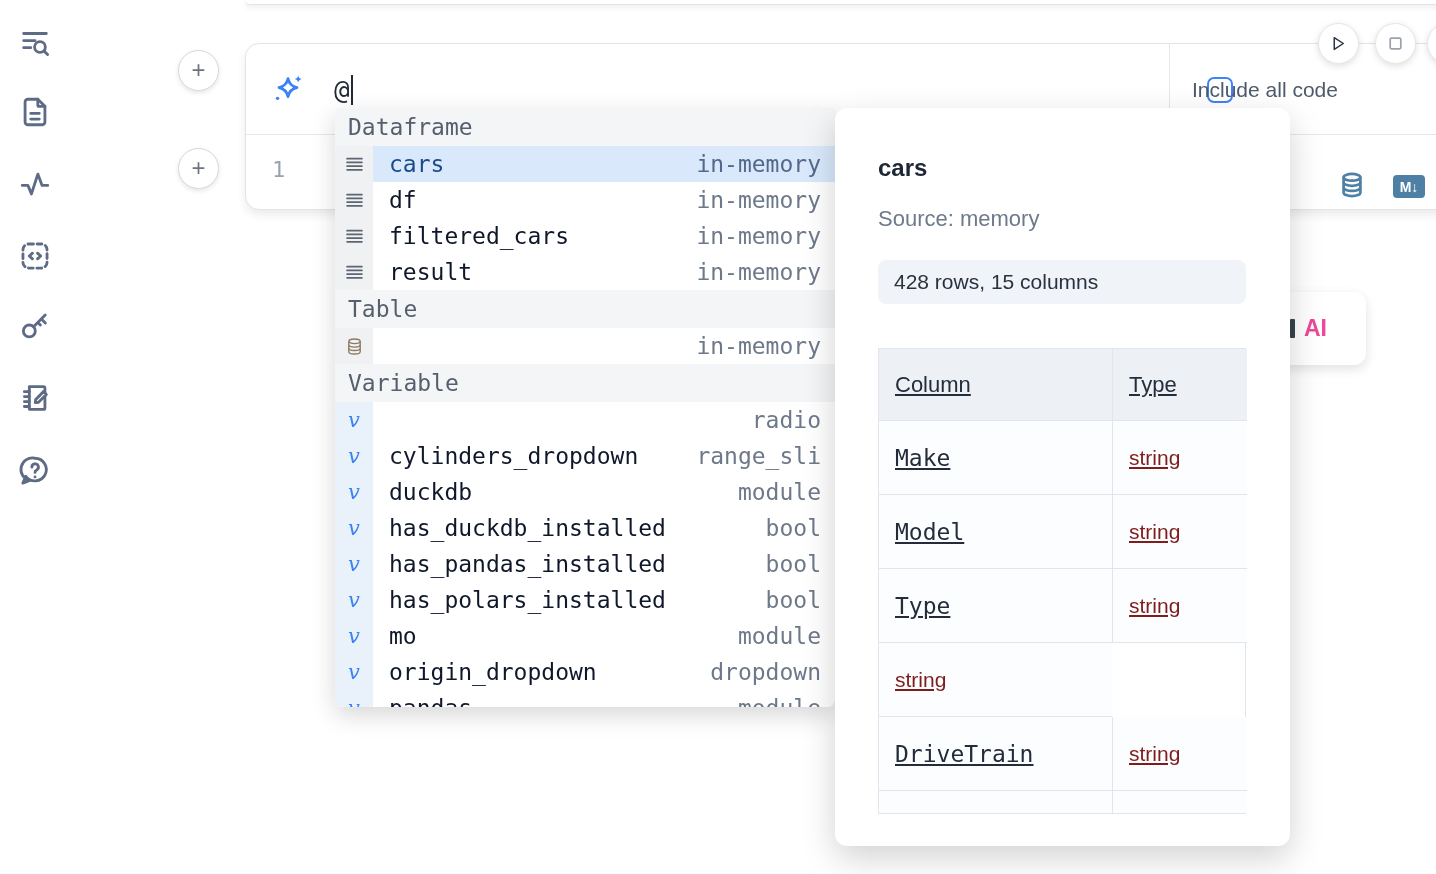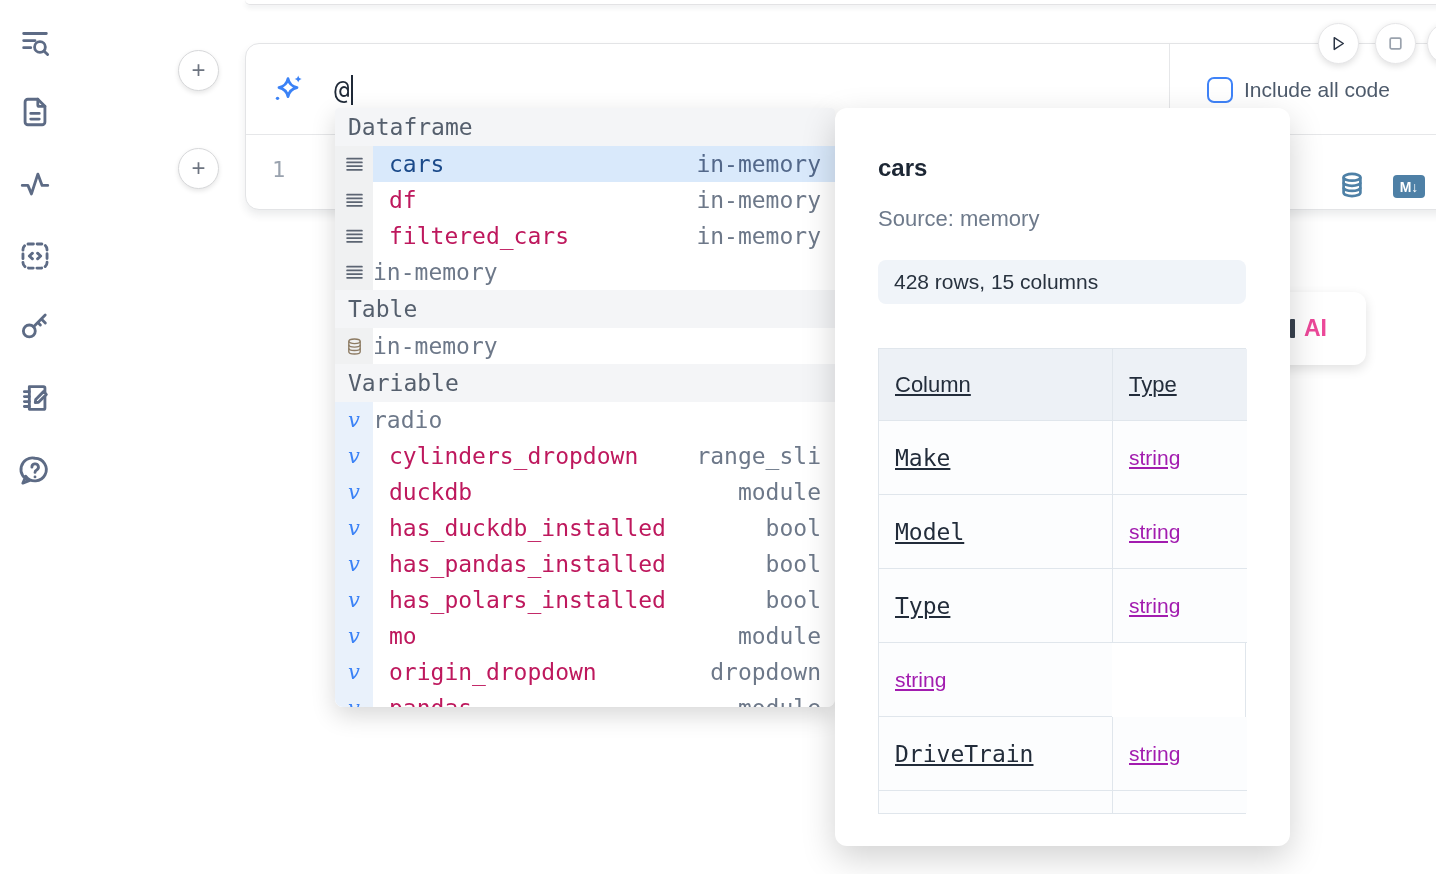--- a/index.html
+++ b/index.html
@@ -27,21 +27,21 @@
     background:#fff; border:1px solid #e3e4e6; border-radius:14px 0 0 14px;
     box-shadow:0 5px 9px rgba(31,41,55,.09); z-index:2; }
   .ai-row { position:relative; height:91px; border-bottom:1px solid #e6e7e9; }
   .sparkle { position:absolute; left:25px; top:28px; width:34px; height:34px; }
   .prompt-line { position:absolute; left:88px; top:0; height:91px; display:flex; align-items:center; }
   .prompt-text { font-size:26px; color:#1f2937; }
   .caret { width:2px; height:30px; background:#1f2937; margin-left:1px; }
   .v-divider { position:absolute; left:923px; top:0; width:1px; height:91px; background:#e6e7e9; }
   .checkbox { position:absolute; left:961px; top:33px; width:26px; height:26px;
     border:2px solid #3f83f8; border-radius:7px; background:#fff; cursor:pointer; }
-  .include-label { position:absolute; left:998px; top:0; line-height:91px;
+  .include-label { position:absolute; left:946px; top:0; line-height:91px;
     font-size:21px; color:#4d5a6b; white-space:nowrap; }
   .code-row { position:relative; height:74px; }
   .line-number { position:absolute; left:26px; top:0; line-height:70px; font-size:22px; color:#99a2ae; }
   .celltype-db { position:absolute; left:1092px; top:36px; width:28px; height:28px; cursor:pointer; }
   .celltype-db svg { width:28px; height:28px; stroke:#4e80a6; stroke-width:2.3; fill:none; }
   .celltype-md { position:absolute; left:1147px; top:40px; width:32px; height:23px;
     background:#4e80a6; border-radius:4px; color:#fff; font-weight:bold; font-size:14px;
     display:flex; align-items:center; justify-content:center; cursor:pointer; letter-spacing:0; }
 
   
@@ -56,23 +56,23 @@
     overflow:hidden; z-index:20; }
   .ac-header { height:38px; line-height:38px; background:#f4f5f7; color:#555f6d;
     font-size:23px; padding-left:13px; }
   .ac-row { height:36px; display:grid; grid-template-columns:38px 1fr auto;
     align-items:center; padding-right:14px; cursor:pointer; background:#fff; }
   .ac-row.sel { background:#d9e9fb; }
   .ac-row.clipped { height:17px; overflow:hidden; }
   .ac-row.clipped .ac-gutter, .ac-row.clipped .ac-name, .ac-row.clipped .ac-type { height:36px; line-height:36px; }
   .ac-gutter { height:36px; display:flex; align-items:center; justify-content:center; background:#f0f1f2; }
   .ac-gutter.var { background:#e9f1fb; }
-  .ac-name { padding-left:16px; font-size:23px; color:#be185d; white-space:nowrap; }
+  .ac-name { padding-left:16px; font-size:23px; color:#0f172a; white-space:nowrap; }
   .ac-row.sel .ac-name { color:#1b4a8a; }
-  .ac-type { font-size:23px; color:#6d7889; white-space:nowrap; }
+  .ac-type { font-size:23px; color:#6d7889; white-space:nowrap;text-align:right; }
   .ac-row.sel .ac-type { color:#53688a; }
   .var-glyph { font-family:"DejaVu Serif", serif; font-style:italic; font-size:21px;
     color:#3b82f6; line-height:1; }
   .rows-icon-svg { width:19px; height:19px; stroke:#5c6573; stroke-width:1.7; }
   .small-db-svg { width:19px; height:19px; stroke:#8d7b63; stroke-width:1.7; fill:none; }
 
   
   .popup { position:absolute; left:835px; top:108px; width:455px; height:738px;
     background:#fff; border-radius:12px; box-shadow:0 12px 34px rgba(0,0,0,.18);
     overflow:hidden; z-index:30; }
@@ -82,21 +82,21 @@
     background:#f0f4f9; border-radius:8px; line-height:44px; padding-left:16px;
     font-size:21px; color:#28323f; }
   .popup-table { position:absolute; left:43px; top:240px; width:368px;
     border:1px solid #e0e6ec; border-collapse:collapse; }
   .pt-row { display:grid; grid-template-columns:233px 135px; }
   .pt-cell { border-bottom:1px solid #e0e6ec; display:flex; align-items:center; padding-left:16px;text-decoration:underline; }
   .pt-cell + .pt-cell { border-left:1px solid #e0e6ec; }
   .pt-head .pt-cell { height:72px; background:#edf1f6; font-size:22px; color:#232d3b; }
   .pt-body .pt-cell { height:74px; background:#fcfdfe; }
   .pt-colname { font-family:"DejaVu Sans Mono", monospace; font-size:23px; color:#222c3a; }
-  .pt-coltype { font-size:21px; color:#a21caf; }
+  .pt-coltype { font-size:21px; color:#7f1d1d; }
   .pt-row.clipped .pt-cell { height:22px; border-bottom:none; }
 
   
   .ai-button { position:absolute; left:1252px; top:292px; width:114px; height:73px;
     background:#fff; border-radius:12px; box-shadow:0 4px 12px rgba(0,0,0,.12);
     z-index:25; cursor:pointer; }
   .ai-button .frag { position:absolute; left:38px; top:27px; width:5px; height:19px;
     background:#39424f; border-radius:1px; }
   .ai-button .lbl { position:absolute; left:52px; top:23px; font-size:23px; font-weight:bold; color:#ec4899; }
 </style>
@@ -213,20 +213,21 @@
       </div>
       <div class="ac-name mono">filtered_cars</div>
       <div class="ac-type mono">in-memory</div>
     </div>
     <div class="ac-row">
       <div class="ac-gutter">
         <svg class="rows-icon-svg" viewBox="0 0 18 18" fill="none" stroke-linecap="round">
           <path d="M2 3.5h14M2 7h14M2 10.5h14M2 14h14"></path>
         </svg>
       </div>
+      <div class="ac-name mono">result</div>
       <div class="ac-type mono">in-memory</div>
     </div>
     <div class="ac-header mono">Table</div>
     <div class="ac-row">
       <div class="ac-gutter">
         <svg class="small-db-svg" viewBox="0 0 24 24">
           <ellipse cx="12" cy="5.4" rx="7.2" ry="2.9"></ellipse>
           <path d="M4.8 5.4v13.2c0 1.6 3.2 2.9 7.2 2.9s7.2-1.3 7.2-2.9V5.4"></path>
           <path d="M4.8 9.8c0 1.6 3.2 2.9 7.2 2.9s7.2-1.3 7.2-2.9"></path>
           <path d="M4.8 14.2c0 1.6 3.2 2.9 7.2 2.9s7.2-1.3 7.2-2.9"></path>

